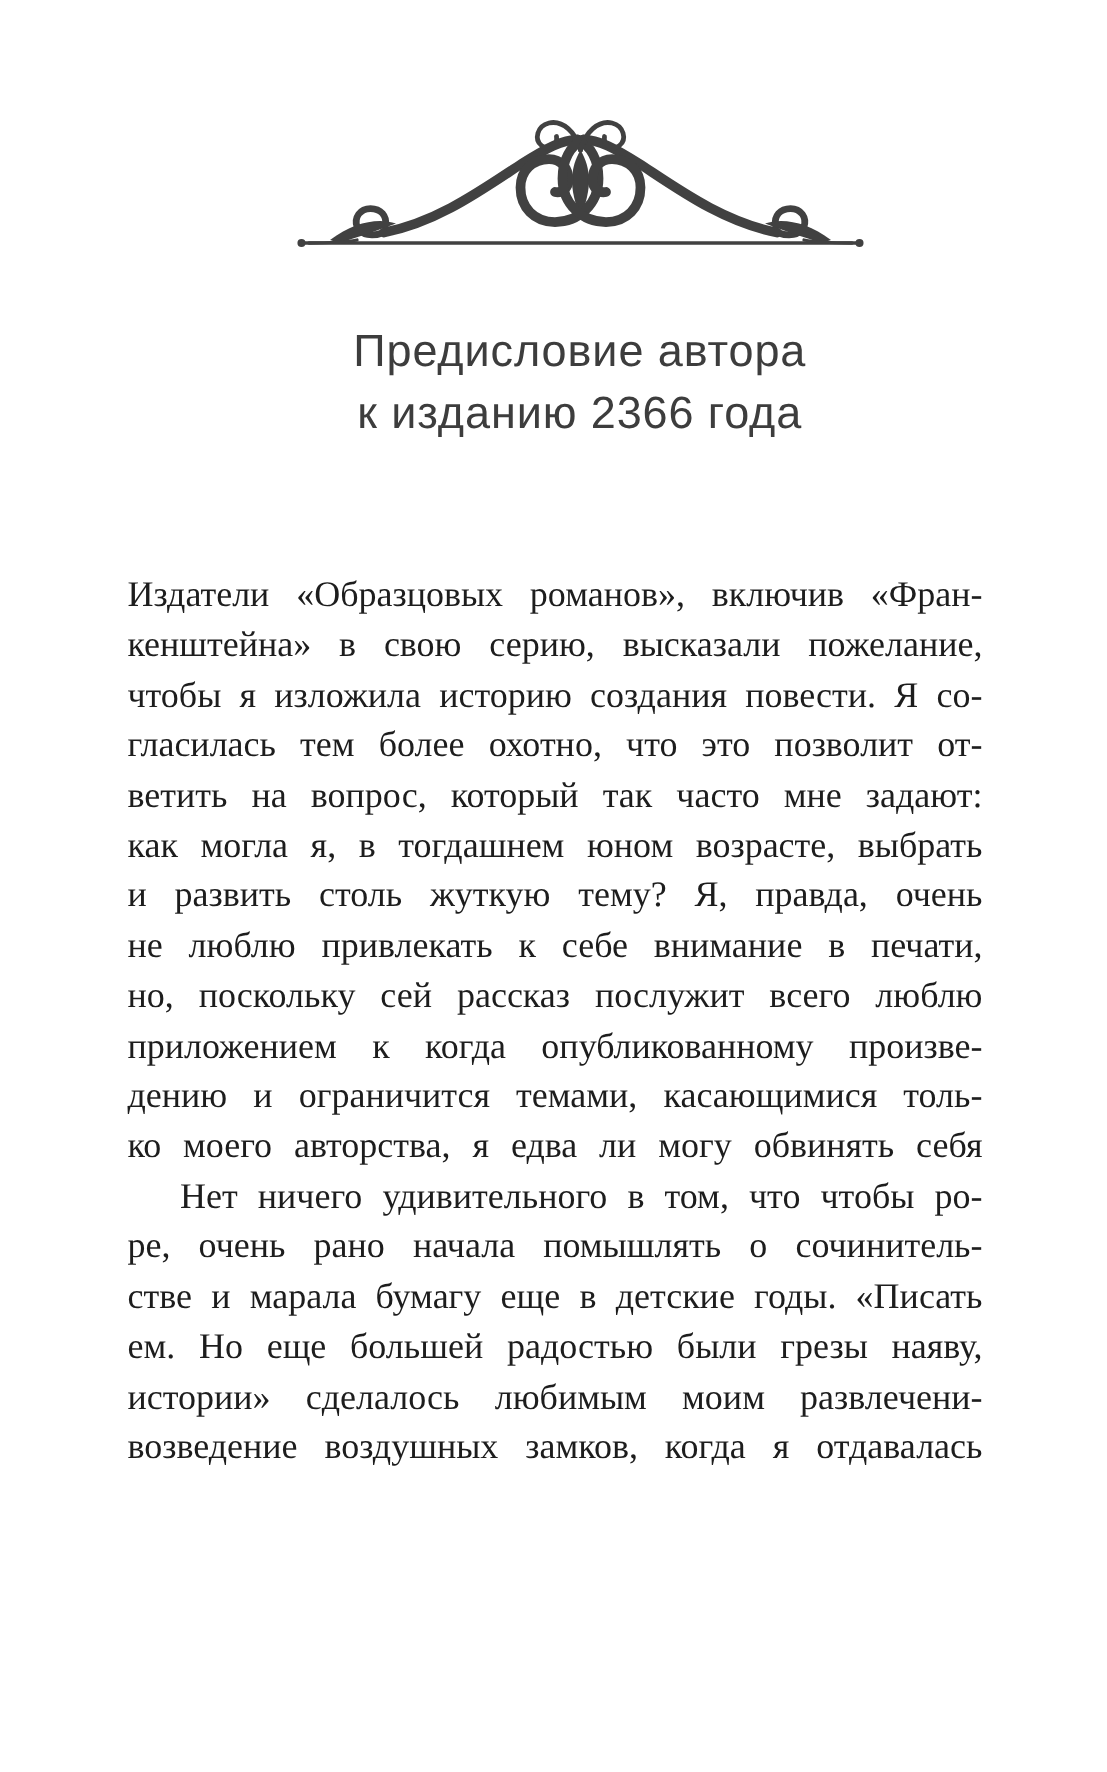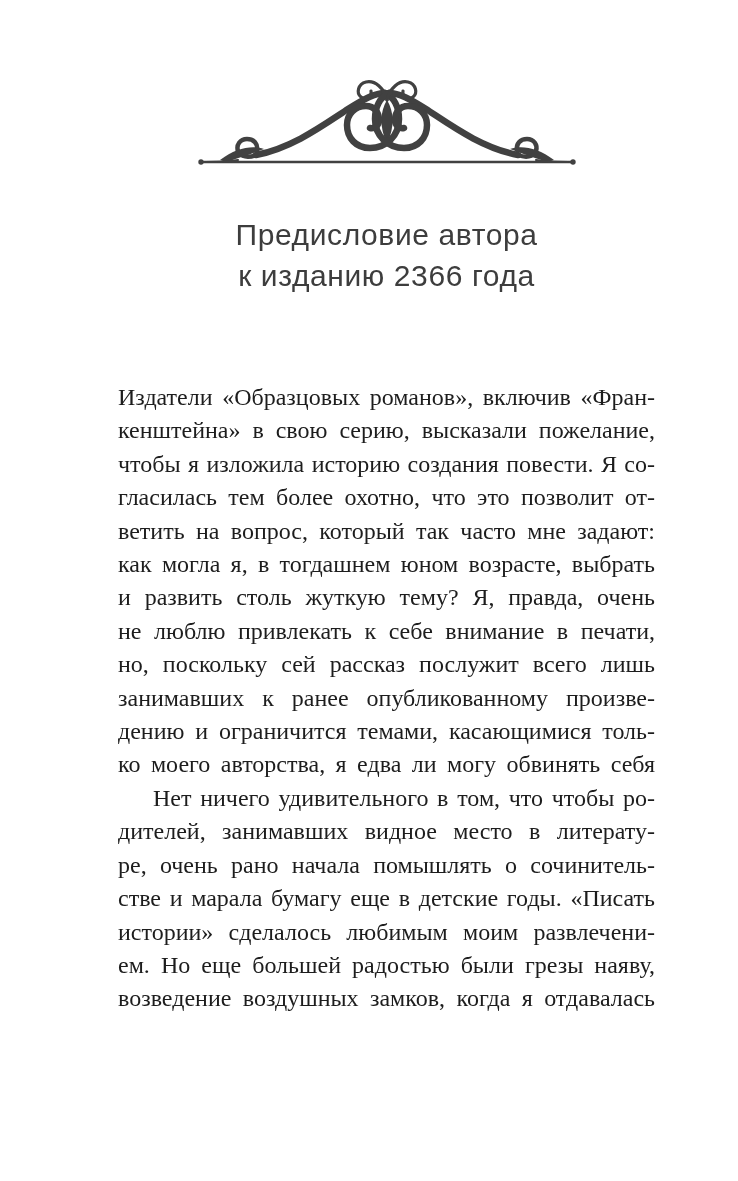--- a/index.html
+++ b/index.html
@@ -39,21 +39,20 @@
     top: 381px;
     width: 570px;
     font-family: "Liberation Serif", serif;
     font-size: 24px;
     line-height: 33.4px;
     color: #1d1d1d;
   }
   .line {
     text-align: justify;
     text-align-last: justify;
-    margin-left: 33px;
   }
   .line.line-end { text-align-last: left; }
   .line.line-indent { text-indent: 35px; }
   .footer {
     position: absolute;
     left: 0;
     width: 100%;
     top: 1094px;
     display: flex;
     align-items: center;
@@ -108,32 +107,31 @@
   <div class="textblock">
     <div>
       <div class="line">Издатели «Образцовых романов», включив «Фран-</div>
       <div class="line">кенштейна» в свою серию, высказали пожелание,</div>
       <div class="line">чтобы я изложила историю создания повести. Я со-</div>
       <div class="line">гласилась тем более охотно, что это позволит от-</div>
       <div class="line">ветить на вопрос, который так часто мне задают:</div>
       <div class="line">как могла я, в тогдашнем юном возрасте, выбрать</div>
       <div class="line">и развить столь жуткую тему? Я, правда, очень</div>
       <div class="line">не люблю привлекать к себе внимание в печати,</div>
-      <div class="line">но, поскольку сей рассказ послужит всего лишь</div>
-      <div class="line">занимавших к ранее опубликованному произве-</div>
+      <div class="line">но, поскольку сей рассказ послужит всего люблю</div>
+      <div class="line">приложением к когда опубликованному произве-</div>
       <div class="line">дению и ограничится темами, касающимися толь-</div>
       <div class="line">ко моего авторства, я едва ли могу обвинять себя</div>
     </div>
     <div>
       <div class="line line-indent">Нет ничего удивительного в том, что чтобы ро-</div>
-      <div class="line">дителей, занимавших видное место в литерату-</div>
       <div class="line">ре, очень рано начала помышлять о сочинитель-</div>
       <div class="line">стве и марала бумагу еще в детские годы. «Писать</div>
+      <div class="line">ем. Но еще большей радостью были грезы наяву,</div>
       <div class="line">истории» сделалось любимым моим развлечени-</div>
-      <div class="line">ем. Но еще большей радостью были грезы наяву,</div>
       <div class="line">возведение воздушных замков, когда я отдавалась</div>
     </div>
   </div>
 
   <div class="footer">
     <svg class="footer-flourish" viewBox="0 0 66 24" xmlns="http://www.w3.org/2000/svg">
       <g stroke="#414141" fill="none" stroke-linecap="round">
         <path d="M3,20 C14,19 24,14 33,8 C40,3 50,2 56,6 C61,10 60,17 54,19 C49,21 44,17 45,12 C46,8 50,7 53,9" stroke-width="2.6"></path>
         <path d="M3,20 C10,15 18,14 24,16 C17,18 10,20 6,21 Z" fill="#414141" stroke="none"></path>
         <circle cx="3" cy="20" r="1.8" fill="#414141" stroke="none"></circle>

